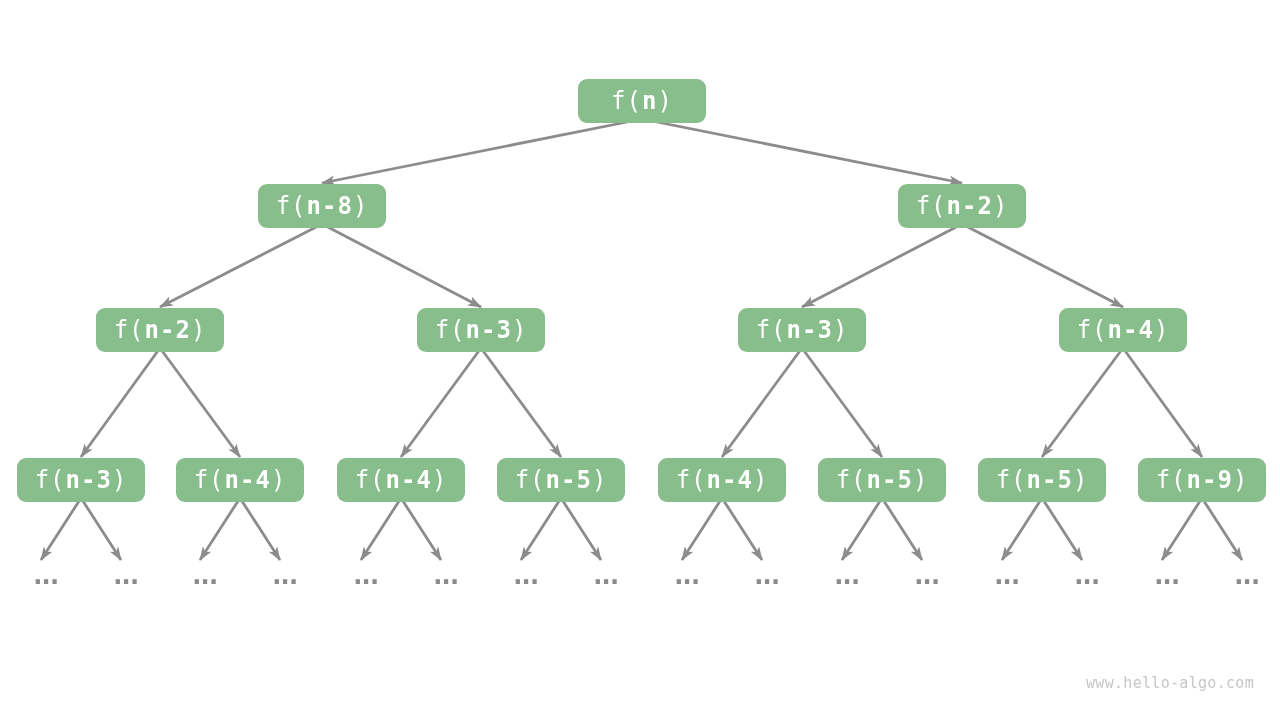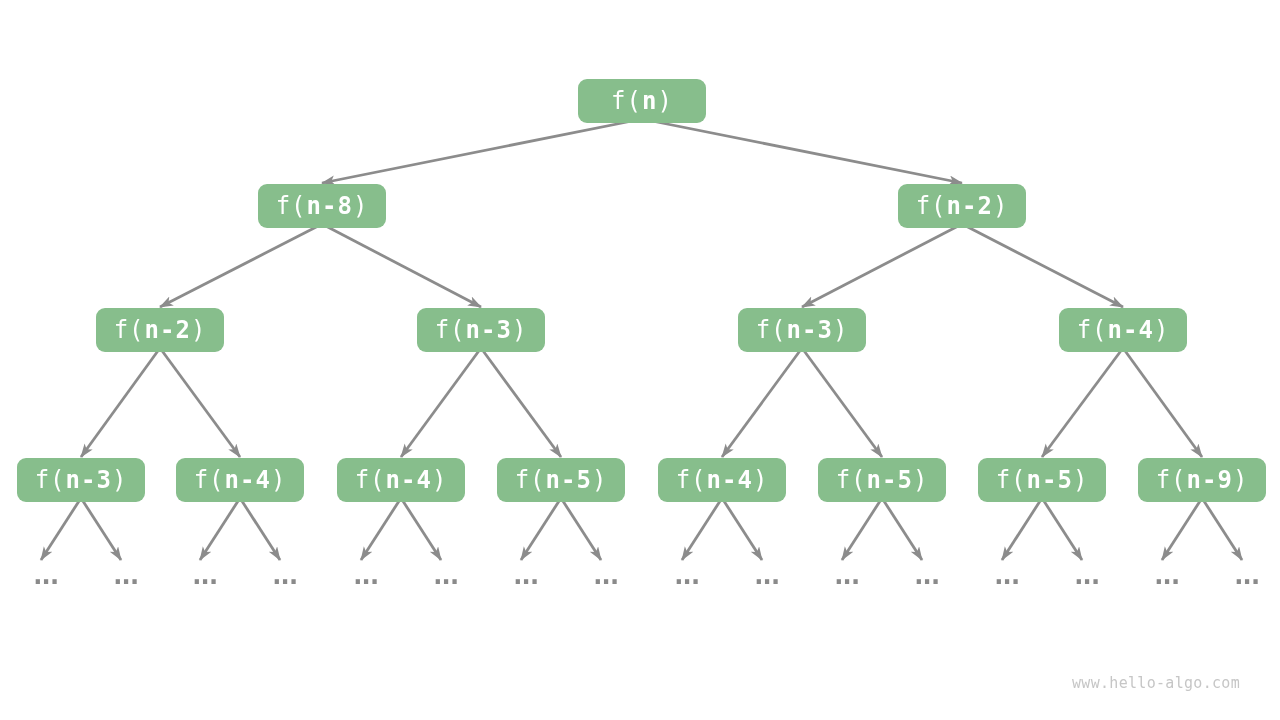--- a/index.html
+++ b/index.html
@@ -27,21 +27,21 @@
   .node b{font-weight:700;}
   .node span{font-weight:400;}
   .ellipsis{
     position:absolute;z-index:2;transform:translateX(-50%);
     color:var(--dot);
     font-weight:700;font-size:26px;line-height:30px;letter-spacing:-7.3px;
     padding-left:3px; 
     user-select:none;
   }
   .watermark{
-    position:absolute;right:40px;top:674px;z-index:2;
+    position:absolute;right:26px;top:674px;z-index:2;
     color:var(--watermark);font-size:15px;letter-spacing:0.3px;
   }
 </style>
 </head>
 <body>
 
 <div class="canvas">
 
   <svg class="edges" width="1280" height="720" viewBox="0 0 1280 720">
     <defs>

